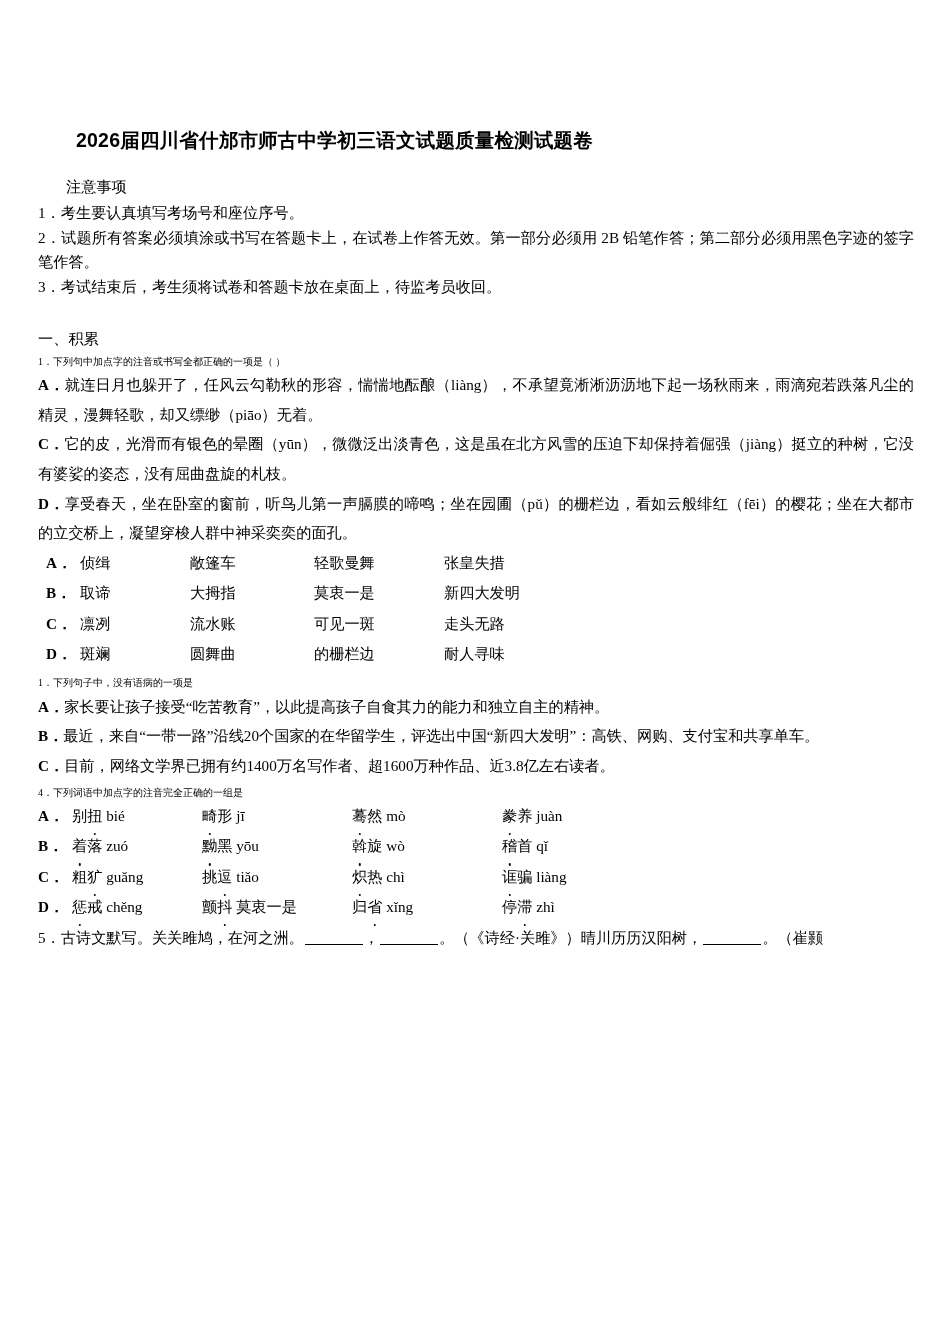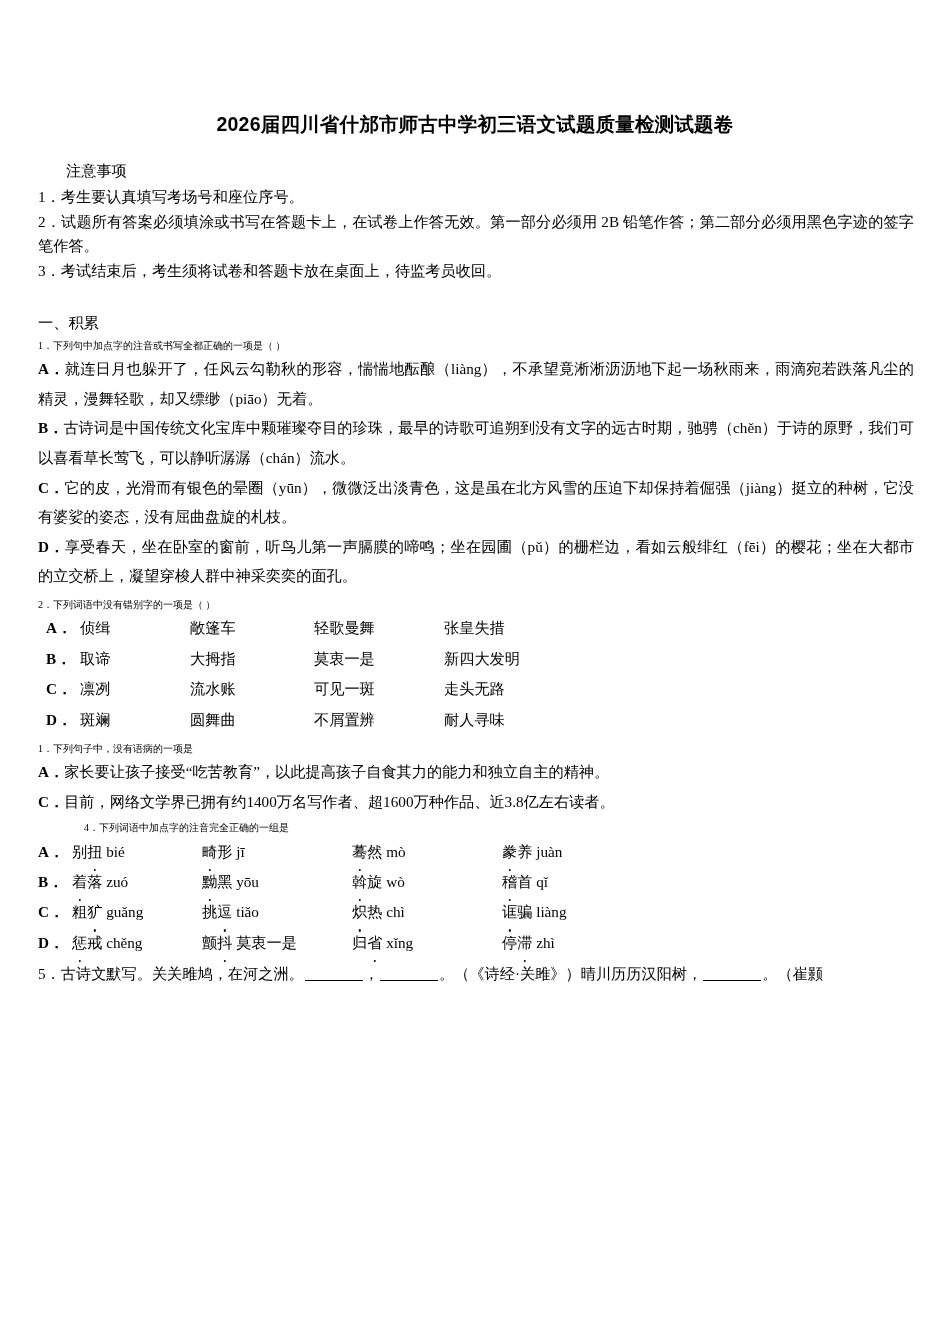--- a/index.html
+++ b/index.html
@@ -16,26 +16,25 @@
     position: relative;
   }
   .page {
     position: relative;
     width: 950px;
     height: 1344px;
     padding: 0;
     box-sizing: border-box;
   }
   .doc-title {
-    text-align: center;
     font-family: "Liberation Sans", "DejaVu Sans", sans-serif;
     font-weight: bold;
     font-size: 19.5px;
     letter-spacing: 0.2px;
-    margin: 0;
+    margin: 16px;
     padding: 112px 60px 0 60px;
     line-height: 1.3;
   }
   .body-block {
     padding: 0 36px 0 38px;
   }
   .notice {
     margin-top: 22px;
     font-size: 15.2px;
     line-height: 1.62;
@@ -141,30 +140,26 @@
       <div class="notice-item">3．考试结束后，考生须将试卷和答题卡放在桌面上，待监考员收回。</div>
     </div>
 
     <div class="section-head">一、积累</div>
 
     <div class="q-stem">1．下列句中加点字的注音或书写全都正确的一项是（          ）</div>
     <div class="opt">
       <span class="opt-label">A．</span><span>就连日月也躲开了，任风云勾勒秋的形容，惴惴地酝酿（liàng），不承望竟淅淅沥沥地下起一场秋雨来，雨滴宛若跌落凡尘的精灵，漫舞轻歌，却又缥缈（piāo）无着。</span>
     </div>
     <div class="opt">
-      <span class="opt-label">B．</span><span>古诗词是中国传统文化宝库中颗璀璨夺目的珍珠，最早的诗歌可追朔到没有文字的远古时期，驰骋（chěn）于诗的原野，我们可以喜看草长莺飞，可以静听潺潺（chán）流水。</span>
-    </div>
-    <div class="opt">
       <span class="opt-label">C．</span><span>它的皮，光滑而有银色的晕圈（yūn），微微泛出淡青色，这是虽在北方风雪的压迫下却保持着倔强（jiàng）挺立的种树，它没有婆娑的姿态，没有屈曲盘旋的札枝。</span>
     </div>
     <div class="opt">
       <span class="opt-label">D．</span><span>享受春天，坐在卧室的窗前，听鸟儿第一声膈膜的啼鸣；坐在园圃（pǔ）的栅栏边，看如云般绯红（fēi）的樱花；坐在大都市的立交桥上，凝望穿梭人群中神采奕奕的面孔。</span>
     </div>
 
-    <div class="q-stem" style="margin-top:6px;">2．下列词语中没有错别字的一项是（              ）</div>
     <div class="indent-opts">
       <div class="grid-opt">
         <span class="lab">A．</span>
         <span class="cell w-a">侦缉</span>
         <span class="cell w-b">敞篷车</span>
         <span class="cell w-c">轻歌曼舞</span>
         <span class="cell">张皇失措</span>
       </div>
       <div class="grid-opt">
         <span class="lab">B．</span>
@@ -177,34 +172,37 @@
         <span class="lab">C．</span>
         <span class="cell w-a">凛冽</span>
         <span class="cell w-b">流水账</span>
         <span class="cell w-c">可见一斑</span>
         <span class="cell">走头无路</span>
       </div>
       <div class="grid-opt">
         <span class="lab">D．</span>
         <span class="cell w-a">斑斓</span>
         <span class="cell w-b">圆舞曲</span>
-        <span class="cell w-c">不屑置辨</span>
+        <span class="cell w-c">的栅栏边</span>
         <span class="cell">耐人寻味</span>
       </div>
     </div>
 
     <div class="q-stem" style="margin-top:6px;">1．下列句子中，没有语病的一项是</div>
     <div class="opt">
       <span class="opt-label">A．</span><span>家长要让孩子接受“吃苦教育”，以此提高孩子自食其力的能力和独立自主的精神。</span>
     </div>
     <div class="opt">
+      <span class="opt-label">B．</span><span>最近，来自“一带一路”沿线20个国家的在华留学生，评选出中国“新四大发明”：高铁、网购、支付宝和共享单车。</span>
+    </div>
+    <div class="opt">
       <span class="opt-label">C．</span><span>目前，网络文学界已拥有约1400万名写作者、超1600万种作品、近3.8亿左右读者。</span>
     </div>
 
-    <div class="q-stem" style="margin-top:4px;margin-left:46px;">4．下列词语中加点字的注音完全正确的一组是</div>
+    <div class="q-stem" style="margin-top:4px;">4．下列词语中加点字的注音完全正确的一组是</div>
     <div>
       <div class="grid-opt">
         <span class="lab">A．</span>
         <span class="cell" style="width:130px;"><span>别</span><span class="dot">扭</span><span></span> <span class="pin">bié</span></span>
         <span class="cell" style="width:150px;"><span></span><span class="dot">畸</span><span>形</span> <span class="pin">jī</span></span>
         <span class="cell" style="width:150px;"><span></span><span class="dot">蓦</span><span>然</span> <span class="pin">mò</span></span>
         <span class="cell"><span></span><span class="dot">豢</span><span>养</span> <span class="pin">juàn</span></span>
       </div>
       <div class="grid-opt">
         <span class="lab">B．</span>

